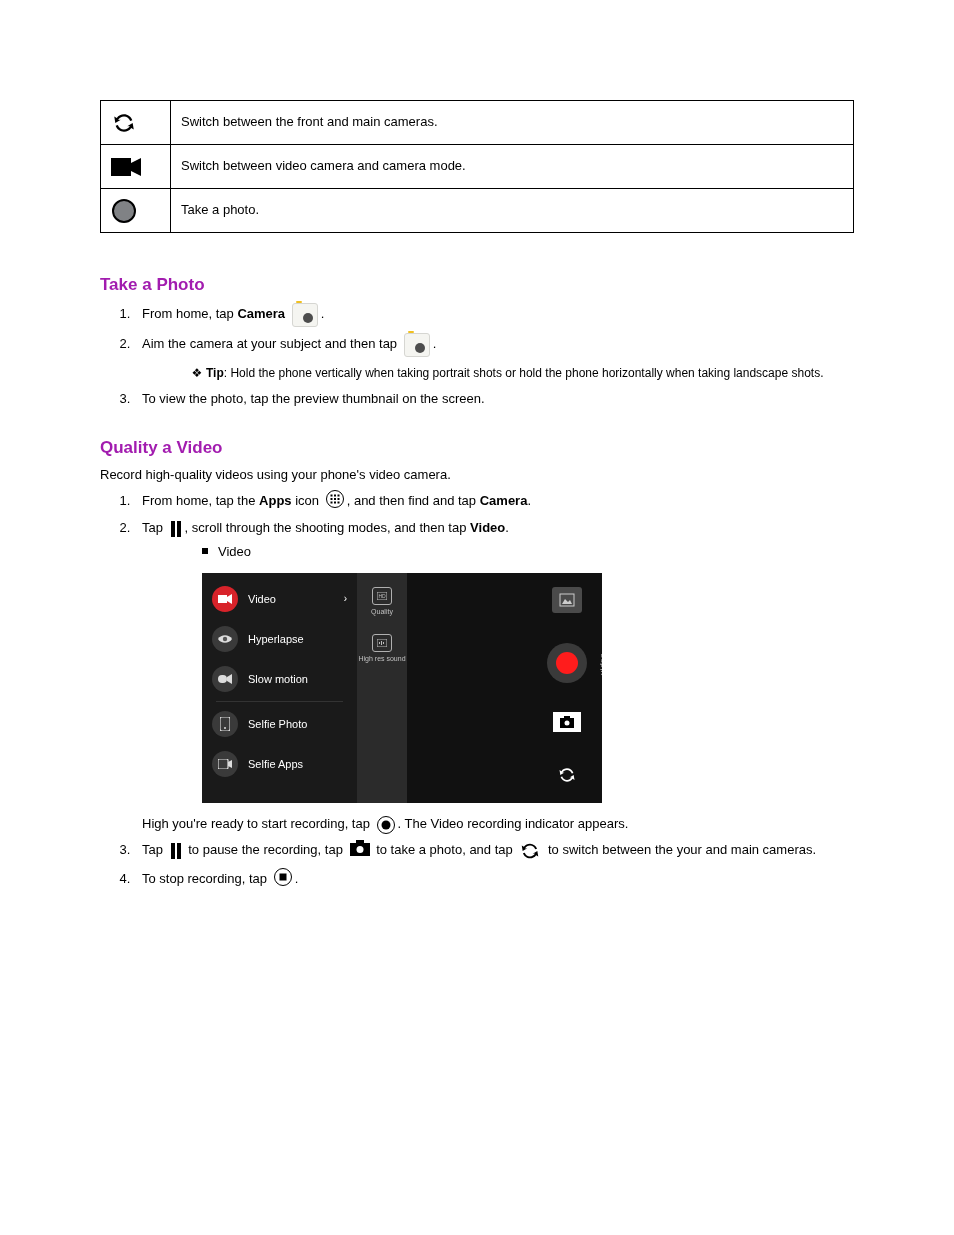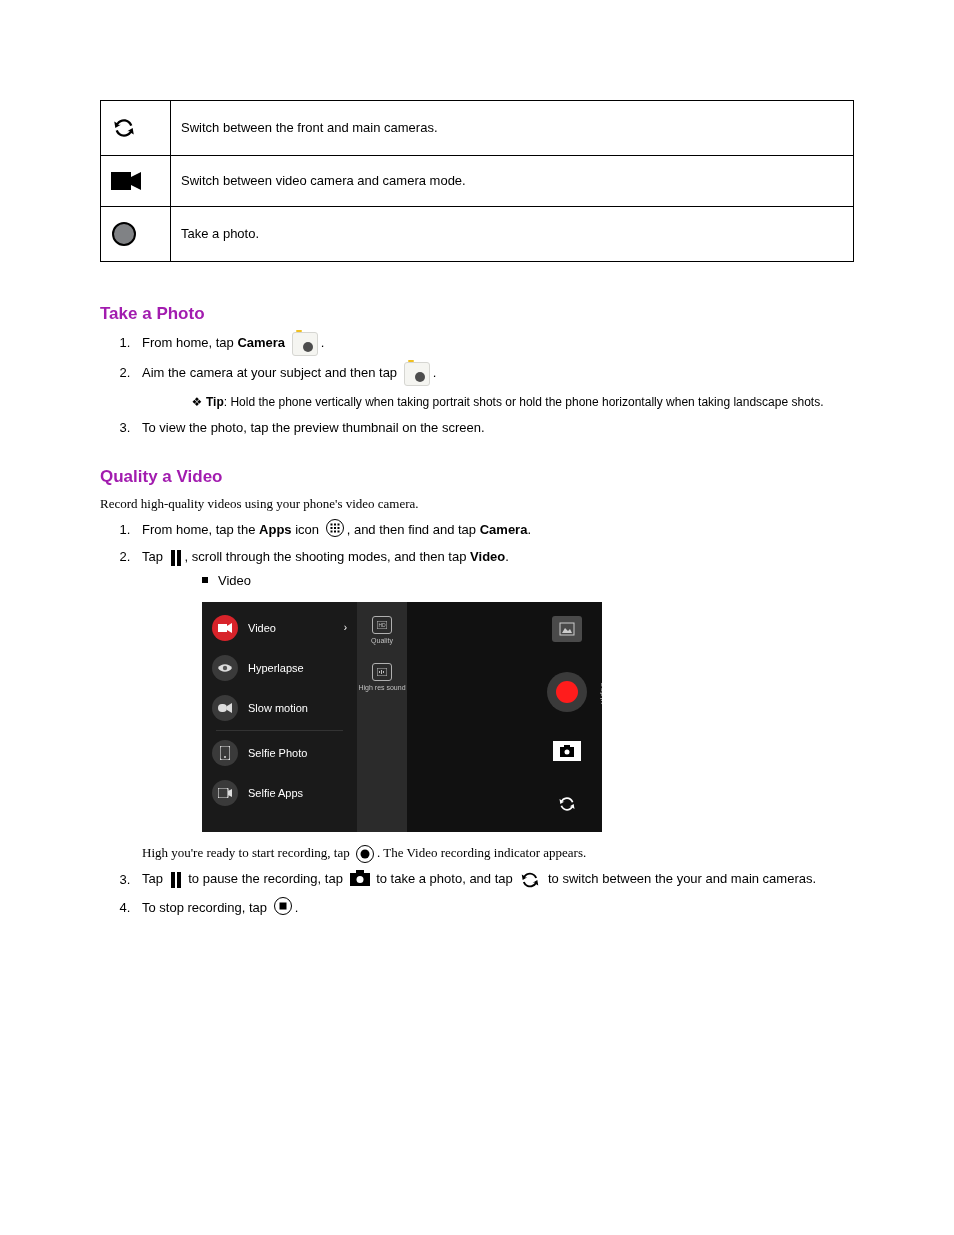--- a/index.html
+++ b/index.html
@@ -13,36 +13,36 @@
     padding: 100px 100px 50px 100px;
     line-height: 1.4;
   }
   .main-table {
     width: 100%;
     border-collapse: collapse;
     margin-bottom: 40px;
   }
   .main-table td {
     border: 1px solid #000;
-    padding: 14px 10px;
+    padding: 8px 10px;
     vertical-align: middle;
   }
   .icon-cell {
     width: 70px;
     text-align: left;
     height: 44px;
   }
   .icon-cell svg { display: block; }
   h2.section {
     font-size: 17px;
     font-weight: bold;
     margin: 28px 0 6px 0;
     color: #a21caf;
   }
-  p.body { margin: 6px 0; font-family: Liberation Serif, serif; }
+  p.body { margin: 6px 0; }
   .inline-icon {
     display: inline-block;
     vertical-align: middle;
     margin: 0 3px;
   }
   ol.steps { margin: 6px 0 6px 34px; }
   ol.steps li { margin: 6px 0; padding-left: 8px; }
   .tip-row {
     display: flex;
     align-items: flex-start;

